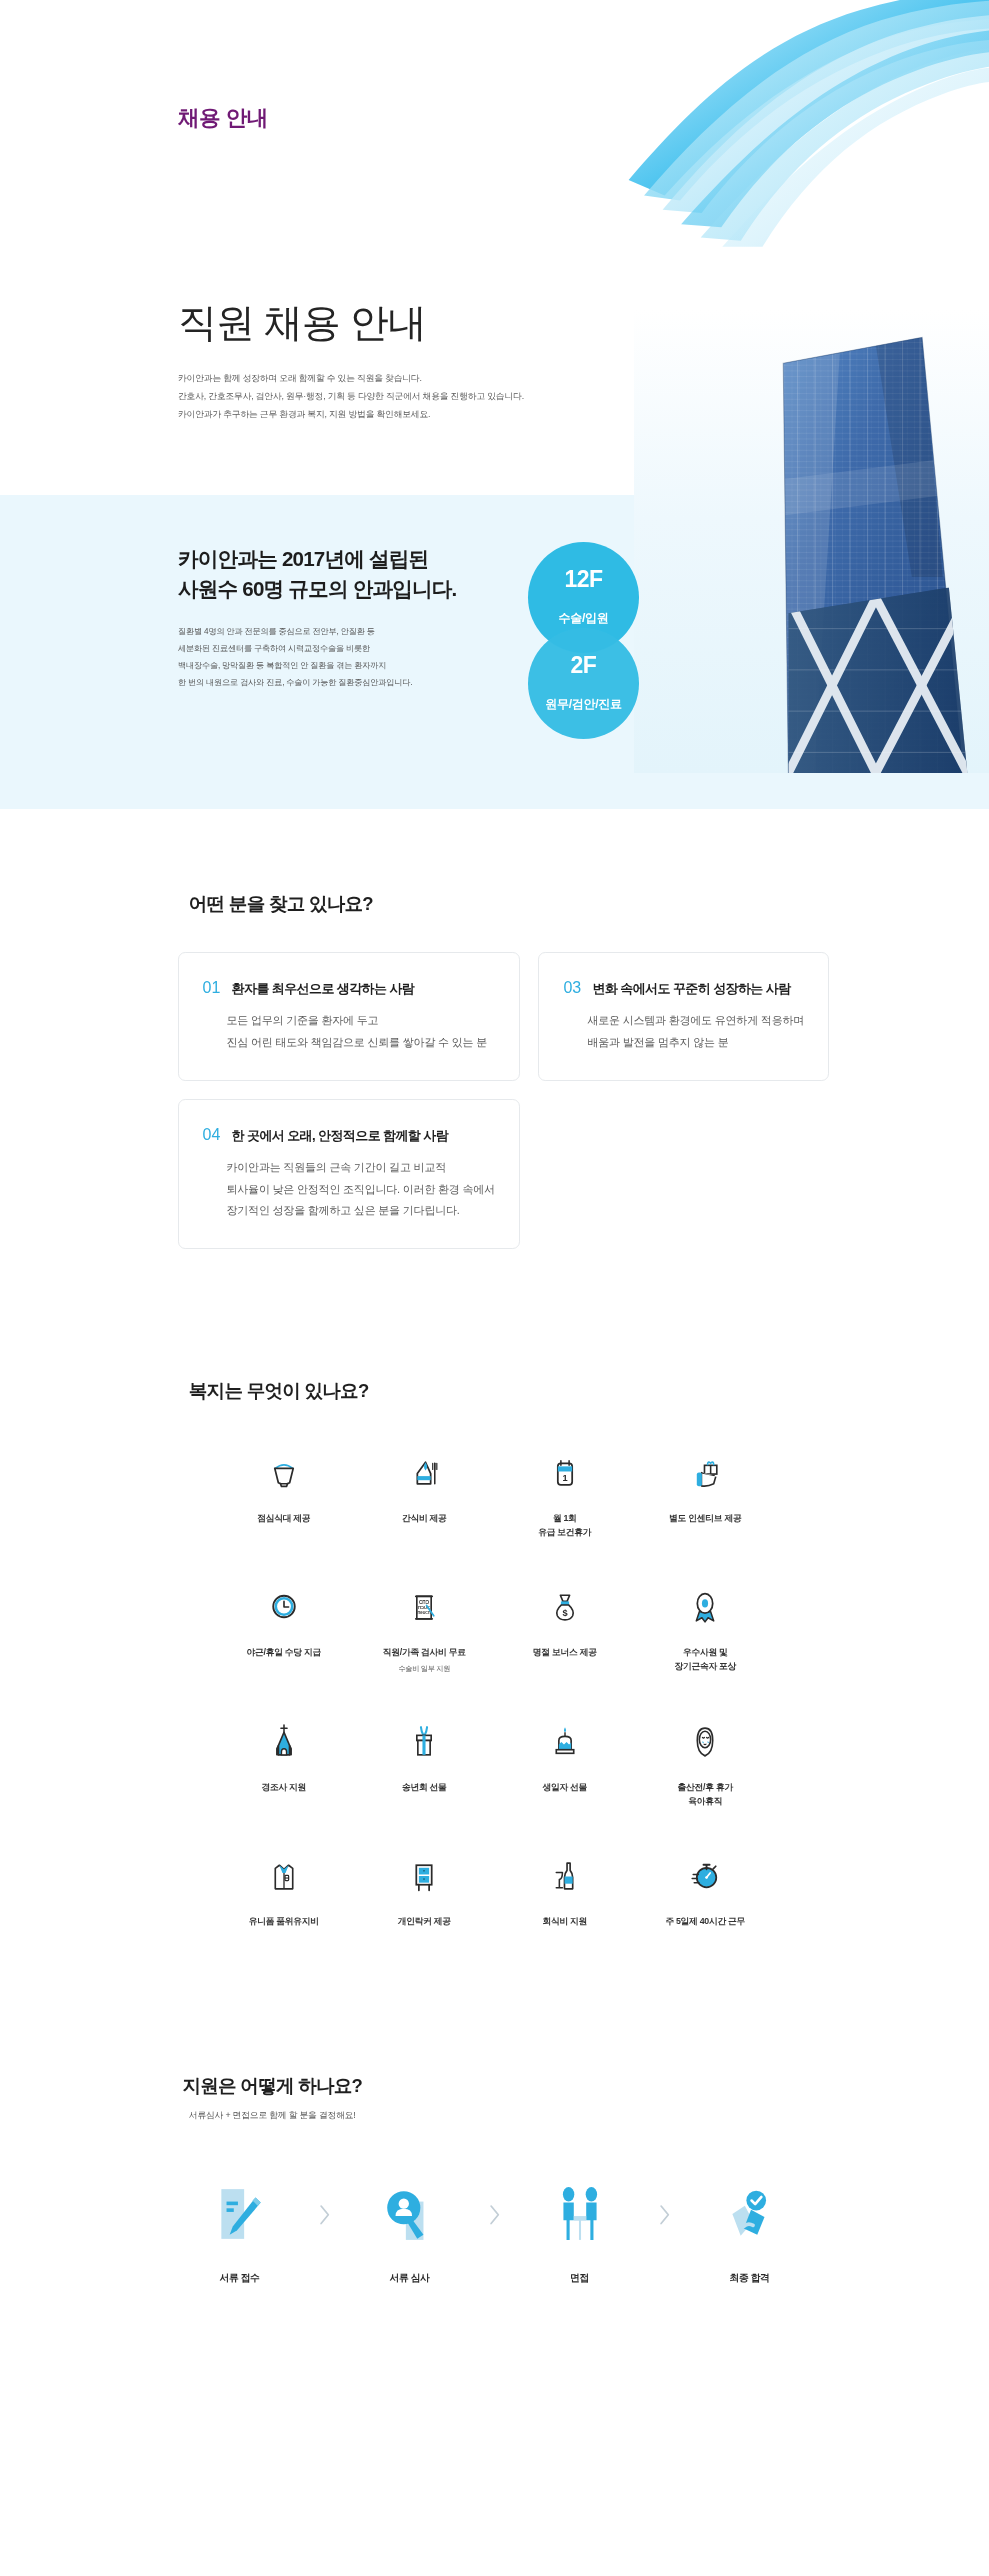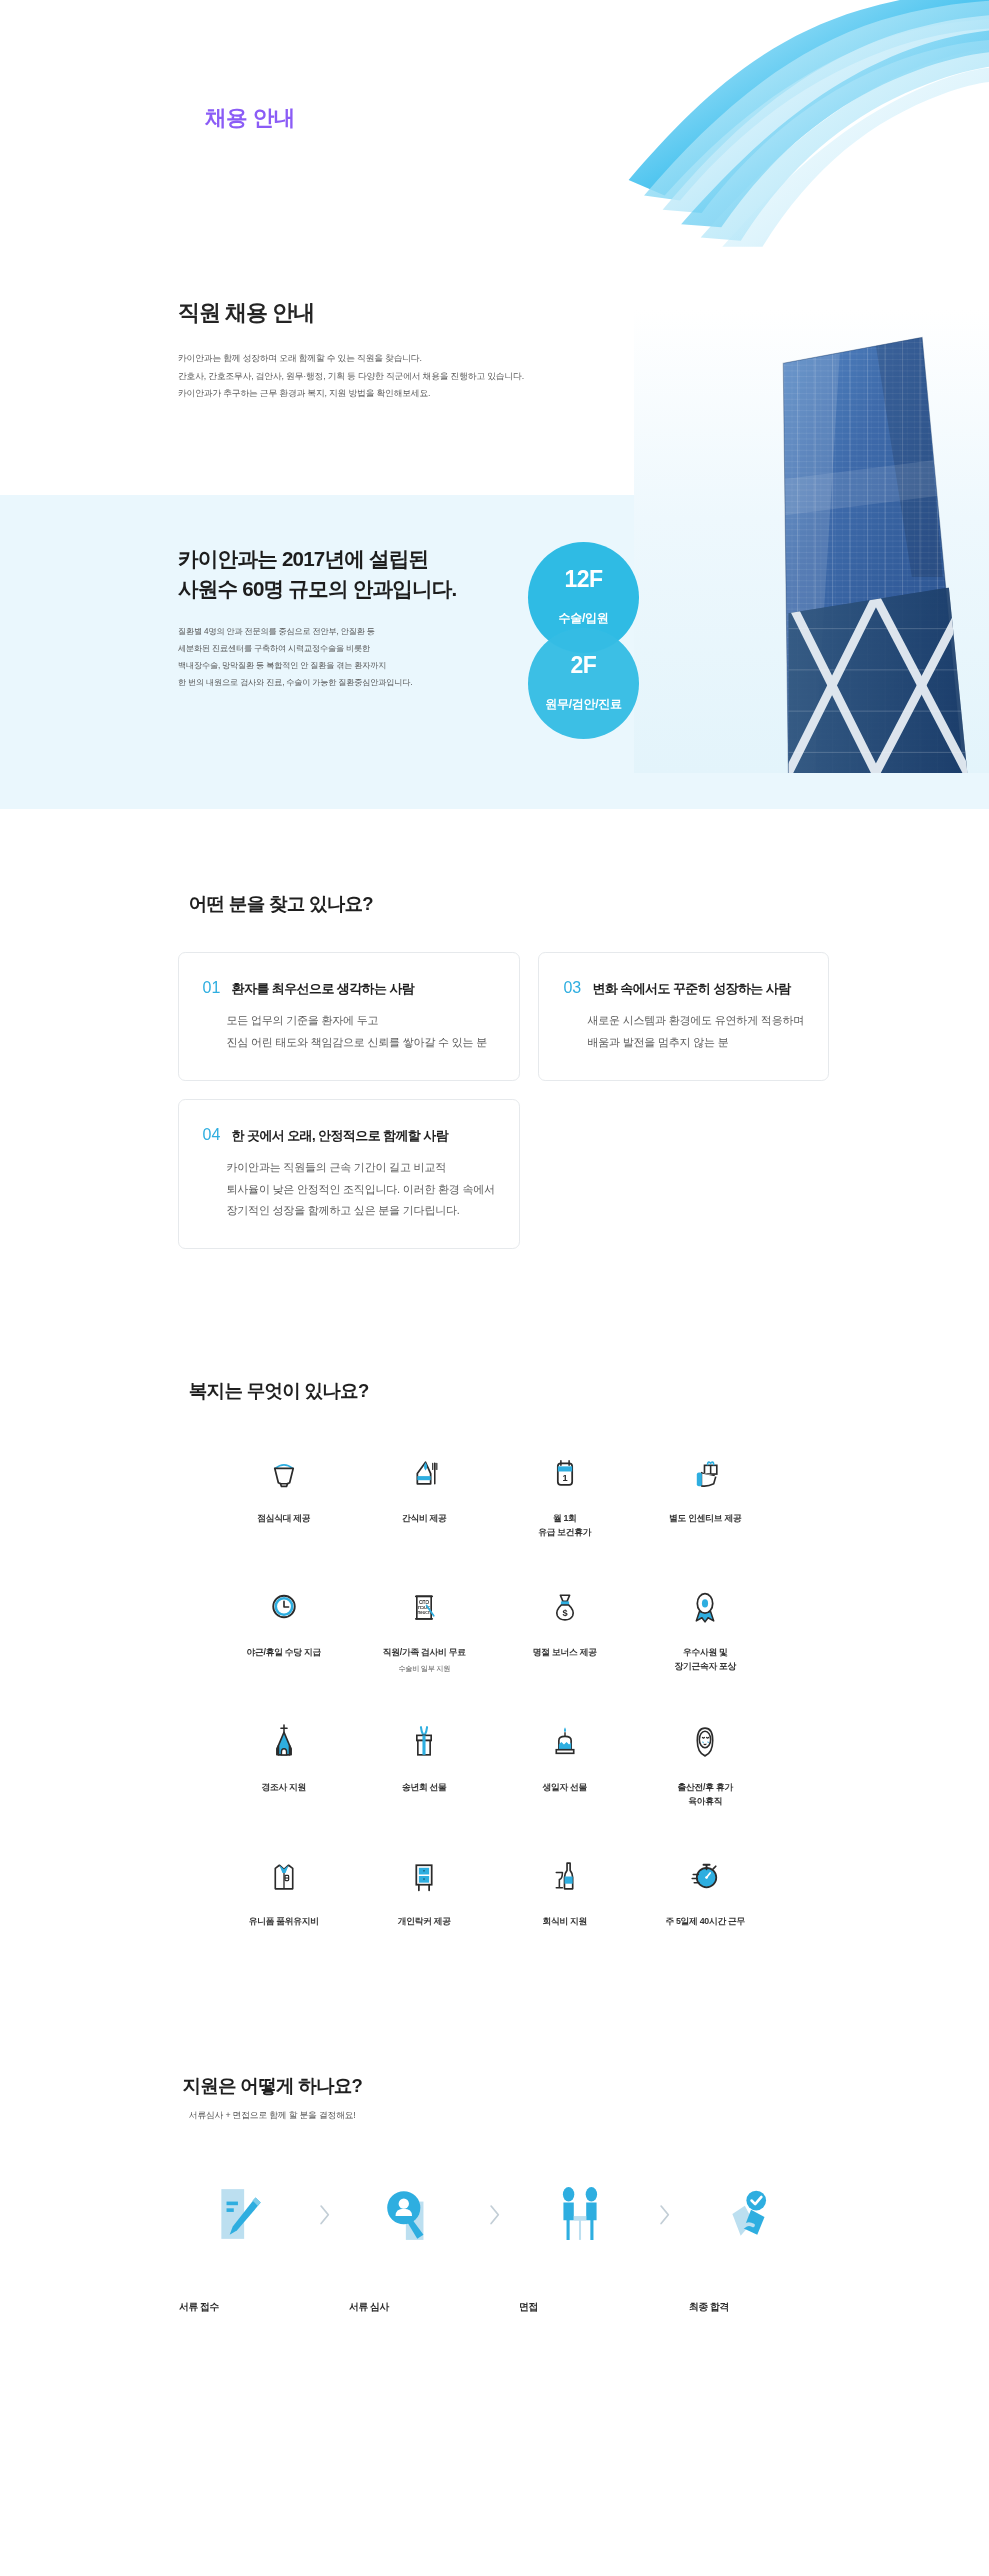--- a/index.html
+++ b/index.html
@@ -19,23 +19,22 @@
     background: #ffffff;
     overflow: hidden;
   }
   .header-title {
     position: absolute;
     left: 178px;
     top: 103px;
     font-size: 21.6px;
     font-weight: 700;
     letter-spacing: -0.5px;
-    color: #8b5cf6;
+    color: #701a75;
     z-index: 5;
-    margin-left: 27px;
   }
   .wave-wrap {
     position: absolute;
     right: 0;
     top: -20.6px;
     width: 520px;
     height: 268px;
     pointer-events: none;
   }
 
@@ -45,22 +44,22 @@
     height: 206px;
     background: #ffffff;
   }
   .hero-inner {
     position: absolute;
     left: 178px;
     top: 11.3px;
     z-index: 4;
   }
   .hero-title {
-    font-size: 22px;
-    font-weight: 700;
+    font-size: 39px;
+    font-weight: 400;
     letter-spacing: -1px;
     color: #242424;
     line-height: 1.18;
   }
   .hero-desc {
     margin-top: 24px;
     font-size: 8.8px;
     line-height: 2.0;
     color: #5a5a5a;
     letter-spacing: -0.2px;
@@ -255,21 +254,21 @@
     margin-top: 62px;
     display: flex;
     align-items: flex-start;
     justify-content: center;
     gap: 0;
   }
   .step {
     width: 121px;
     display: flex;
     flex-direction: column;
-    gap: 29px;
+    align-items: center;
   }
   .step-icon {
     height: 61px;
     display: flex;
     align-items: center;
     justify-content: center;
   }
   .step-label {
     margin-top: 27px;
     font-size: 9.8px;

